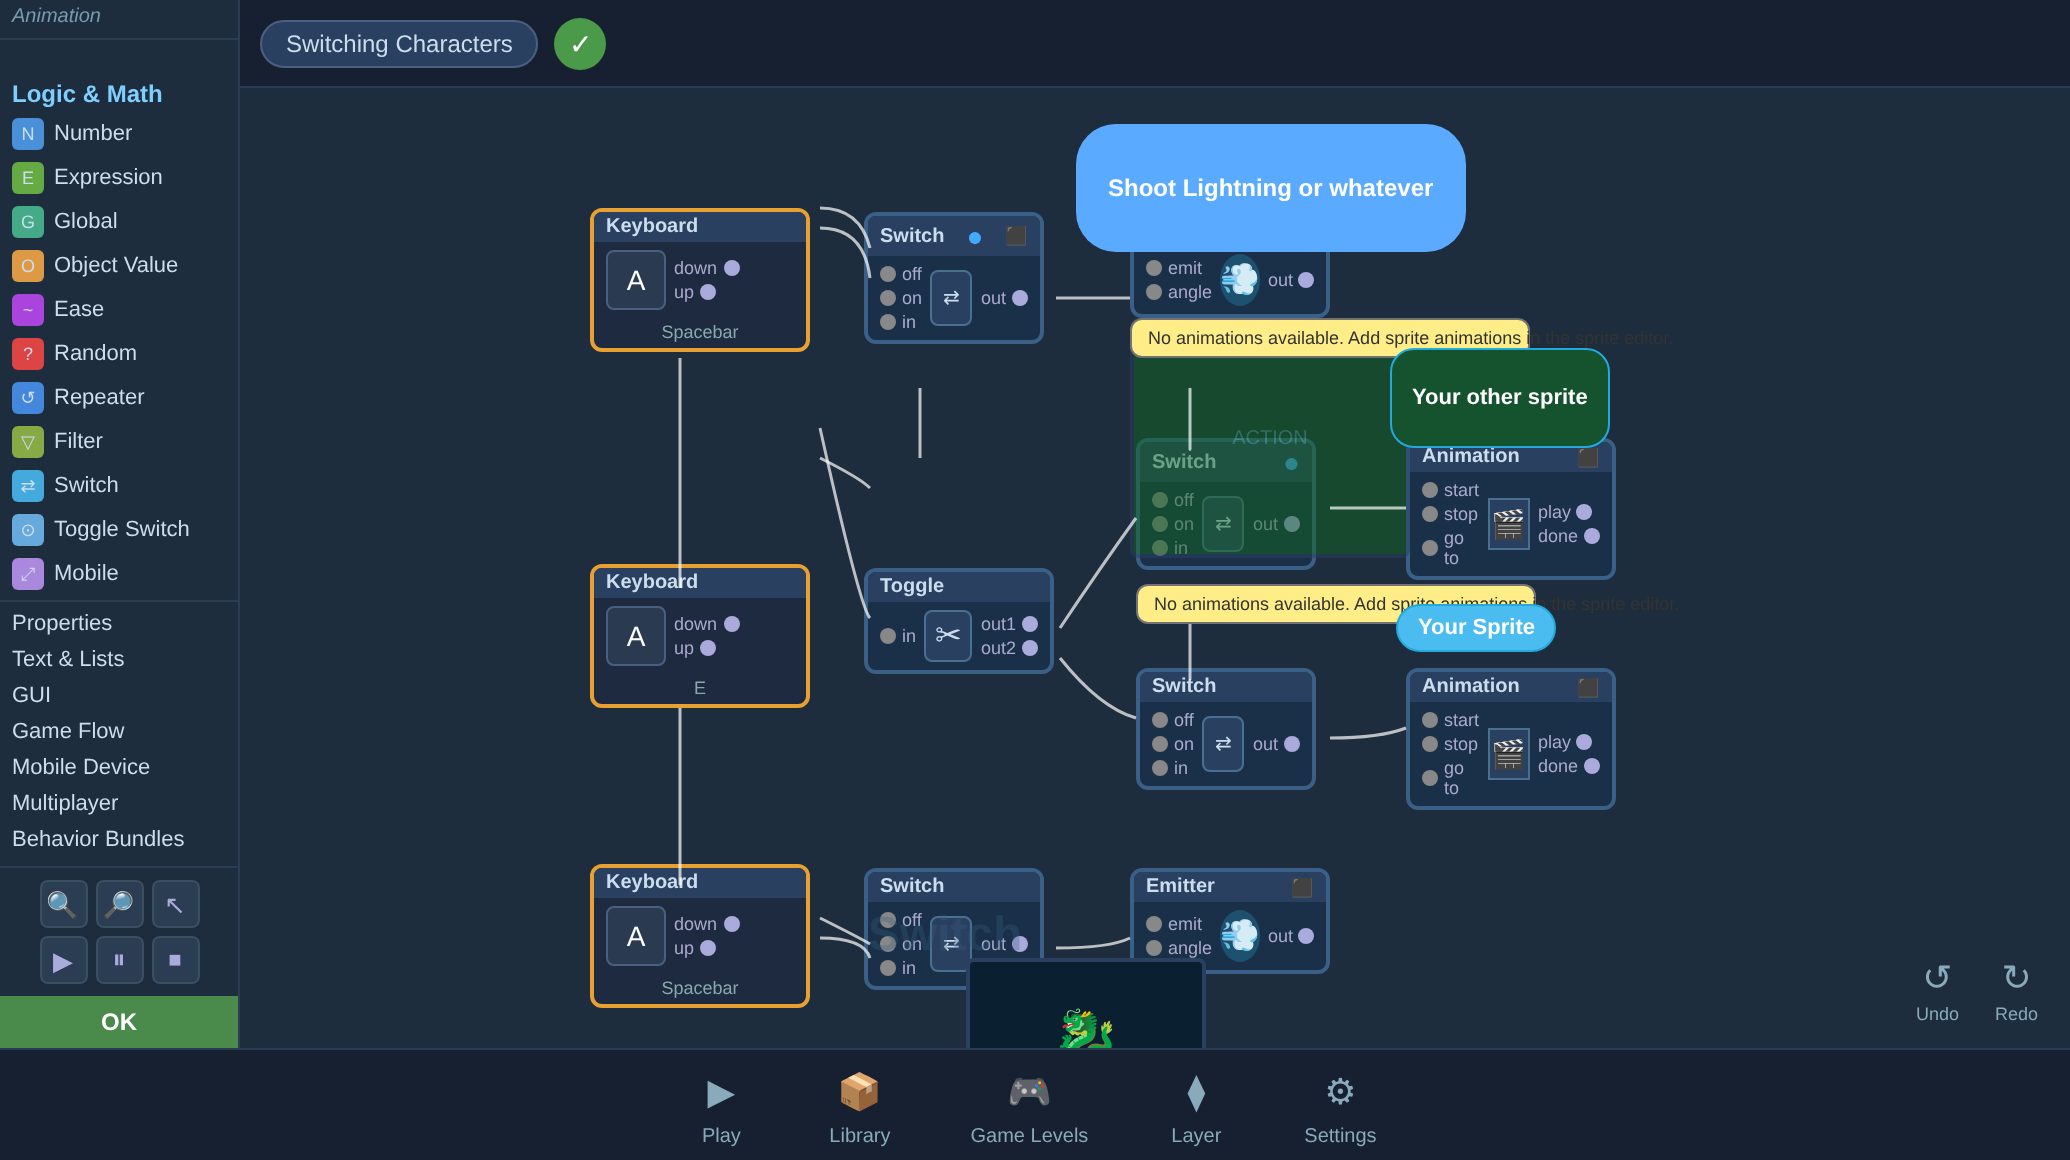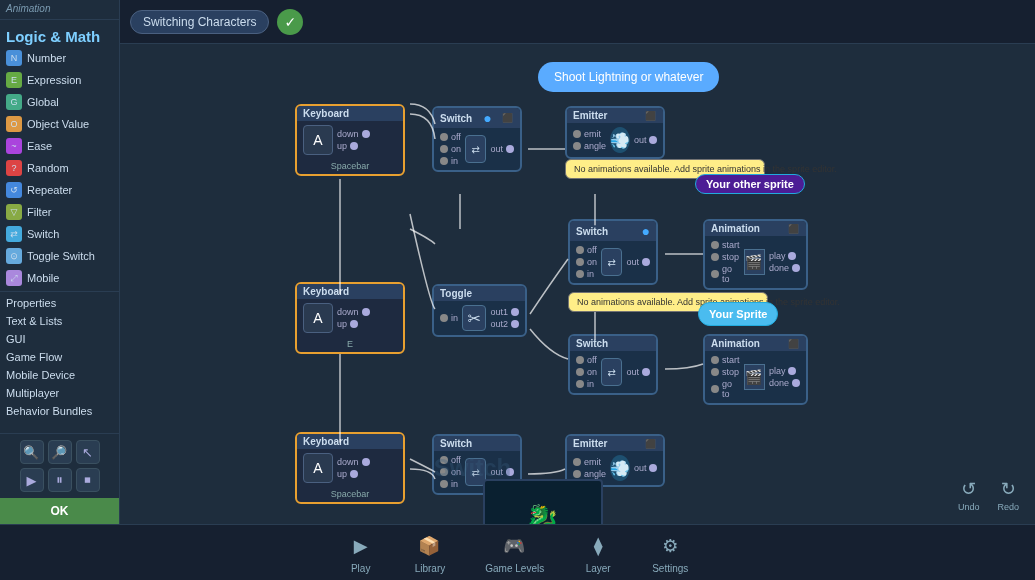--- a/index.html
+++ b/index.html
@@ -3,21 +3,21 @@
   <meta charset="utf-8">
   <style>
     * { box-sizing: border-box; margin: 0; padding: 0; }
     body { width: 1035px; height: 580px; overflow: hidden; font-family: Arial, sans-serif; font-size: 11px; background: #1a2535; color: #fff; display: flex; flex-direction: column; }
 
     
     .main { display: flex; flex: 1; overflow: hidden; }
 
     
     .sidebar { width: 120px; background: #1e2d3d; display: flex; flex-direction: column; border-right: 1px solid #2a3d52; overflow-y: auto; flex-shrink: 0; }
-    .sidebar-section-title { font-size: 15px; font-weight: bold; color: #7ecfff; padding: 8px 6px 2px; border-top: 1px solid #2a3d52; margin-top: 2px; }
+    .sidebar-section-title { font-size: 12px; font-weight: bold; color: #7ecfff; padding: 20px 6px 2px; border-top: 1px solid #2a3d52; margin-top: 2px; }
     .sidebar-item { display: flex; align-items: center; padding: 3px 6px; cursor: pointer; font-size: 11px; color: #cde; gap: 5px; }
     .sidebar-icon { width: 16px; height: 16px; border-radius: 3px; display: flex; align-items: center; justify-content: center; font-size: 9px; flex-shrink: 0; }
     .icon-number { background: #4a90d9; }
     .icon-expression { background: #6a4; }
     .icon-global { background: #4a8; }
     .icon-objvalue { background: #d94; }
     .icon-ease { background: #a4d; }
     .icon-random { background: #d44; }
     .icon-repeater { background: #48d; }
     .icon-filter { background: #8a4; }
@@ -57,21 +57,21 @@
     .port-dot.out { background: #aad; }
     .port-dot.in { background: #888; }
 
     .switch-visual { width: 28px; height: 28px; background: #2a4060; border: 1px solid #4a7090; border-radius: 4px; display: flex; align-items: center; justify-content: center; }
 
     
     .info-box { position: absolute; background: #ffee88; border: 1px solid #737373; border-radius: 6px; padding: 6px 10px; font-size: 10px; color: #333; z-index: 20; white-space: nowrap; }
     .info-box.blue { background: #4af; color: #fff; border-color: #2ad; font-size: 11px; font-weight: bold; }
 
     
-    .action-node { position: absolute; background: #5aabff; border-radius: 20px; padding: 8px 16px; font-size: 12px; font-weight: normal; color: #fff; z-index: 5; white-space: nowrap; }
+    .action-node { position: absolute; background: #5aabff; border-radius: 20px; padding: 25px 16px; font-size: 12px; font-weight: bold; color: #fff; z-index: 5; white-space: nowrap; }
     .action-node.green { background: #4ab86a; }
 
     
     .sprite-preview { position: absolute; background: #162030; border: 2px solid #2a4060; border-radius: 4px; overflow: hidden; }
 
     
     .wire-svg { position: absolute; top: 0; left: 0; width: 100%; height: 100%; pointer-events: none; z-index: 2; }
 
     
     .bottom-bar { height: 56px; background: #162030; border-top: 1px solid #2a3d52; display: flex; align-items: center; justify-content: center; gap: 40px; }
@@ -298,24 +298,27 @@
                 <div class="port-dot out"></div>
               </div>
           </div>
         </div>
       </div>
 
       <div class="info-box" style="left:445px; top:115px; font-size:9px; max-width:200px; padding:4px 8px;">
         <span>No animations available. Add sprite animations in the sprite editor.</span>
       </div>
 
-      <div class="info-box blue" style="left:575px; top:130px; padding:3px 10px; font-size:11px; background:#4c1d95; border-radius:12px;text-align:right;">
+      <div class="info-box blue" style="left:575px; top:130px; padding:18px 10px; font-size:11px; background:#14532d; border-radius:12px;text-align:right;">
         <span>Your other sprite</span>
       </div>
 
+      <div class="sprite-preview" style="left:445px; top:115px; width:140px; height:120px; z-index:1; opacity:0.5;">
+        <div style="background:#162; width:100%;height:100%;display:flex;align-items:center;justify-content:center;color:#4a8;font-size:10px;">ACTION</div>
+      </div>
 
       <div class="node switch-node" style="left:448px; top:175px; width:90px;">
         <div class="node-header">
           <span>Switch</span>
           <span style="font-size:14px;color:#4af;">●</span>
         </div>
         <div class="node-body">
           <div class="node-ports">
             <div class="port-row">
                 <div class="port-dot in"></div>

